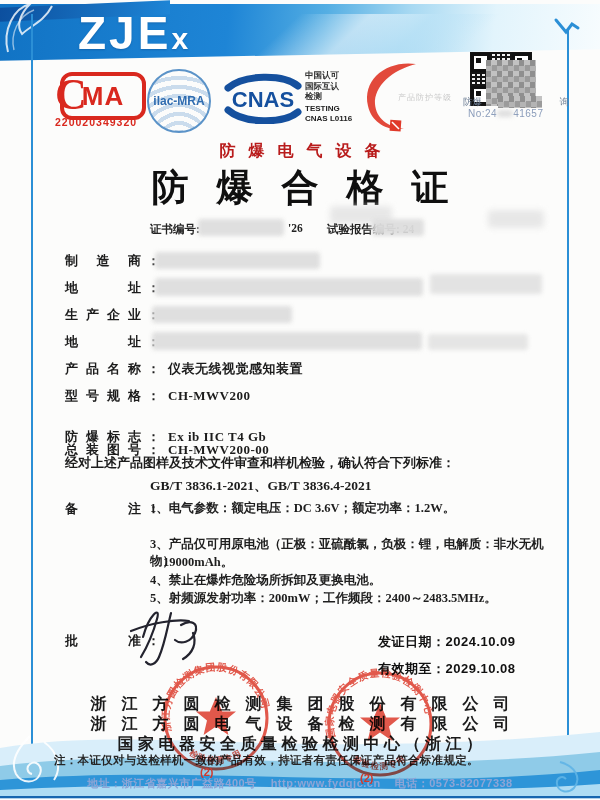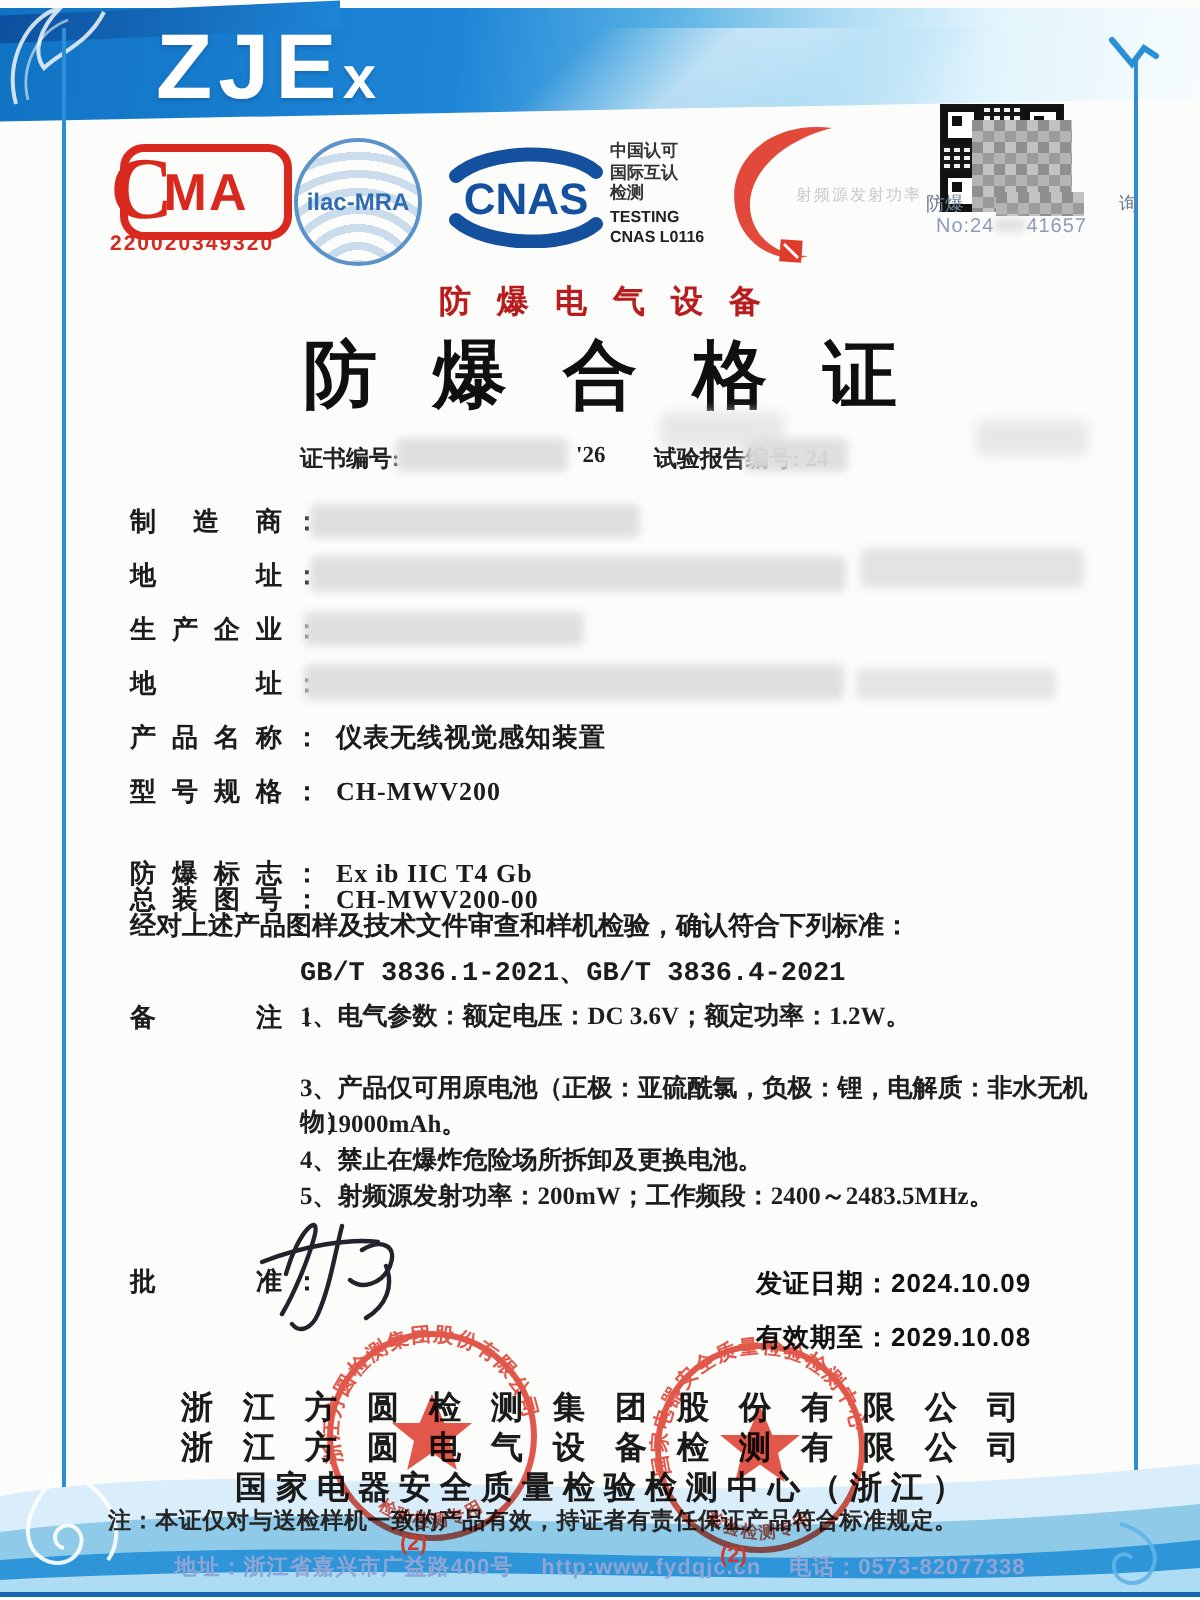--- a/index.html
+++ b/index.html
@@ -52,21 +52,21 @@
   .main-title{position:absolute;left:0;top:163px;width:600px;text-align:center;font-size:37px;font-weight:900;
     letter-spacing:28px;padding-left:28px;box-sizing:border-box;color:#0f0f0f;}
   .certline{position:absolute;top:222px;font-size:11.5px;font-weight:700;color:#222;
     font-family:"Liberation Serif",serif;}
   
   .frow{position:absolute;left:65px;height:20px;font-size:13px;}
   .flabel{display:inline-block;width:76px;text-align:justify;text-align-last:justify;font-weight:800;vertical-align:top;}
   .fcolon{font-weight:800;margin:0 8px 0 6px;}
   .fvalue{font-family:"Liberation Serif",serif;font-weight:600;letter-spacing:.5px;}
   .conf{position:absolute;left:65px;top:454px;font-size:13px;font-weight:700;font-family:"Liberation Serif",serif;}
-  .stds{position:absolute;left:150px;top:477px;font-size:13.5px;font-weight:700;font-family:Liberation Mono, monospace;}
+  .stds{position:absolute;left:150px;top:477px;font-size:13.5px;font-weight:700;font-family:Liberation Serif, serif;}
   .rline{position:absolute;left:150px;width:410px;font-size:12.5px;font-weight:600;
     font-family:"Liberation Serif",serif;color:#1e1e1e;}
   .rline.cont{left:163px;}
   .datesrow{position:absolute;left:378px;font-size:13px;font-weight:800;letter-spacing:.5px;color:#111;}
   .issuer{position:absolute;left:0;width:600px;text-align:center;font-weight:900;font-size:16px;color:#1a1a1a;}
   .ls-wide{letter-spacing:15px;padding-left:15px;box-sizing:border-box;}
   .ls-mid{letter-spacing:4.5px;padding-left:4px;box-sizing:border-box;}
   .note{position:absolute;left:54px;top:753px;font-size:11.5px;font-weight:800;color:#262626;letter-spacing:.3px;}
   .marker{position:absolute;color:#cf3a2e;font-size:11px;font-weight:700;z-index:7;}
   .addr{position:absolute;left:0;top:776px;width:600px;text-align:center;font-size:11px;font-weight:700;
@@ -137,21 +137,21 @@
   <div class="cnas-en">
     <div>TESTING</div>
     <div>CNAS L0116</div>
   </div>
 
   <svg class="abs" style="left:352px;top:58px;" width="96" height="90" viewBox="0 0 96 90">
     <path d="M64,6 C34,2 10,22 16,48 C20,66 38,74 52,70 C36,70 24,60 23,46 C22,28 40,12 64,6 Z" fill="#e03a2a" opacity=".92"></path>
     <rect x="38" y="62" width="11" height="11" fill="#e03a2a" transform="rotate(4 43 67)"></rect>
     <path d="M40,64 L47,71" stroke="#fff" stroke-width="1.5"></path>
   </svg>
-  <div class="swoosh-cap">射频源发射功率</div>
+  <div class="swoosh-cap">产品防护等级</div>
 
   <div class="qr">
     <div class="finder" style="left:1px;top:1px;"></div>
     <div class="finder" style="left:1px;bottom:1px;"></div>
     <div class="finder" style="right:1px;top:1px;"></div>
   </div>
   <div class="mosaic" style="left:486px;top:60px;width:50px;height:46px;"></div>
   <div class="qr-cap">
     <span>防爆</span>
     <span>询</span>

